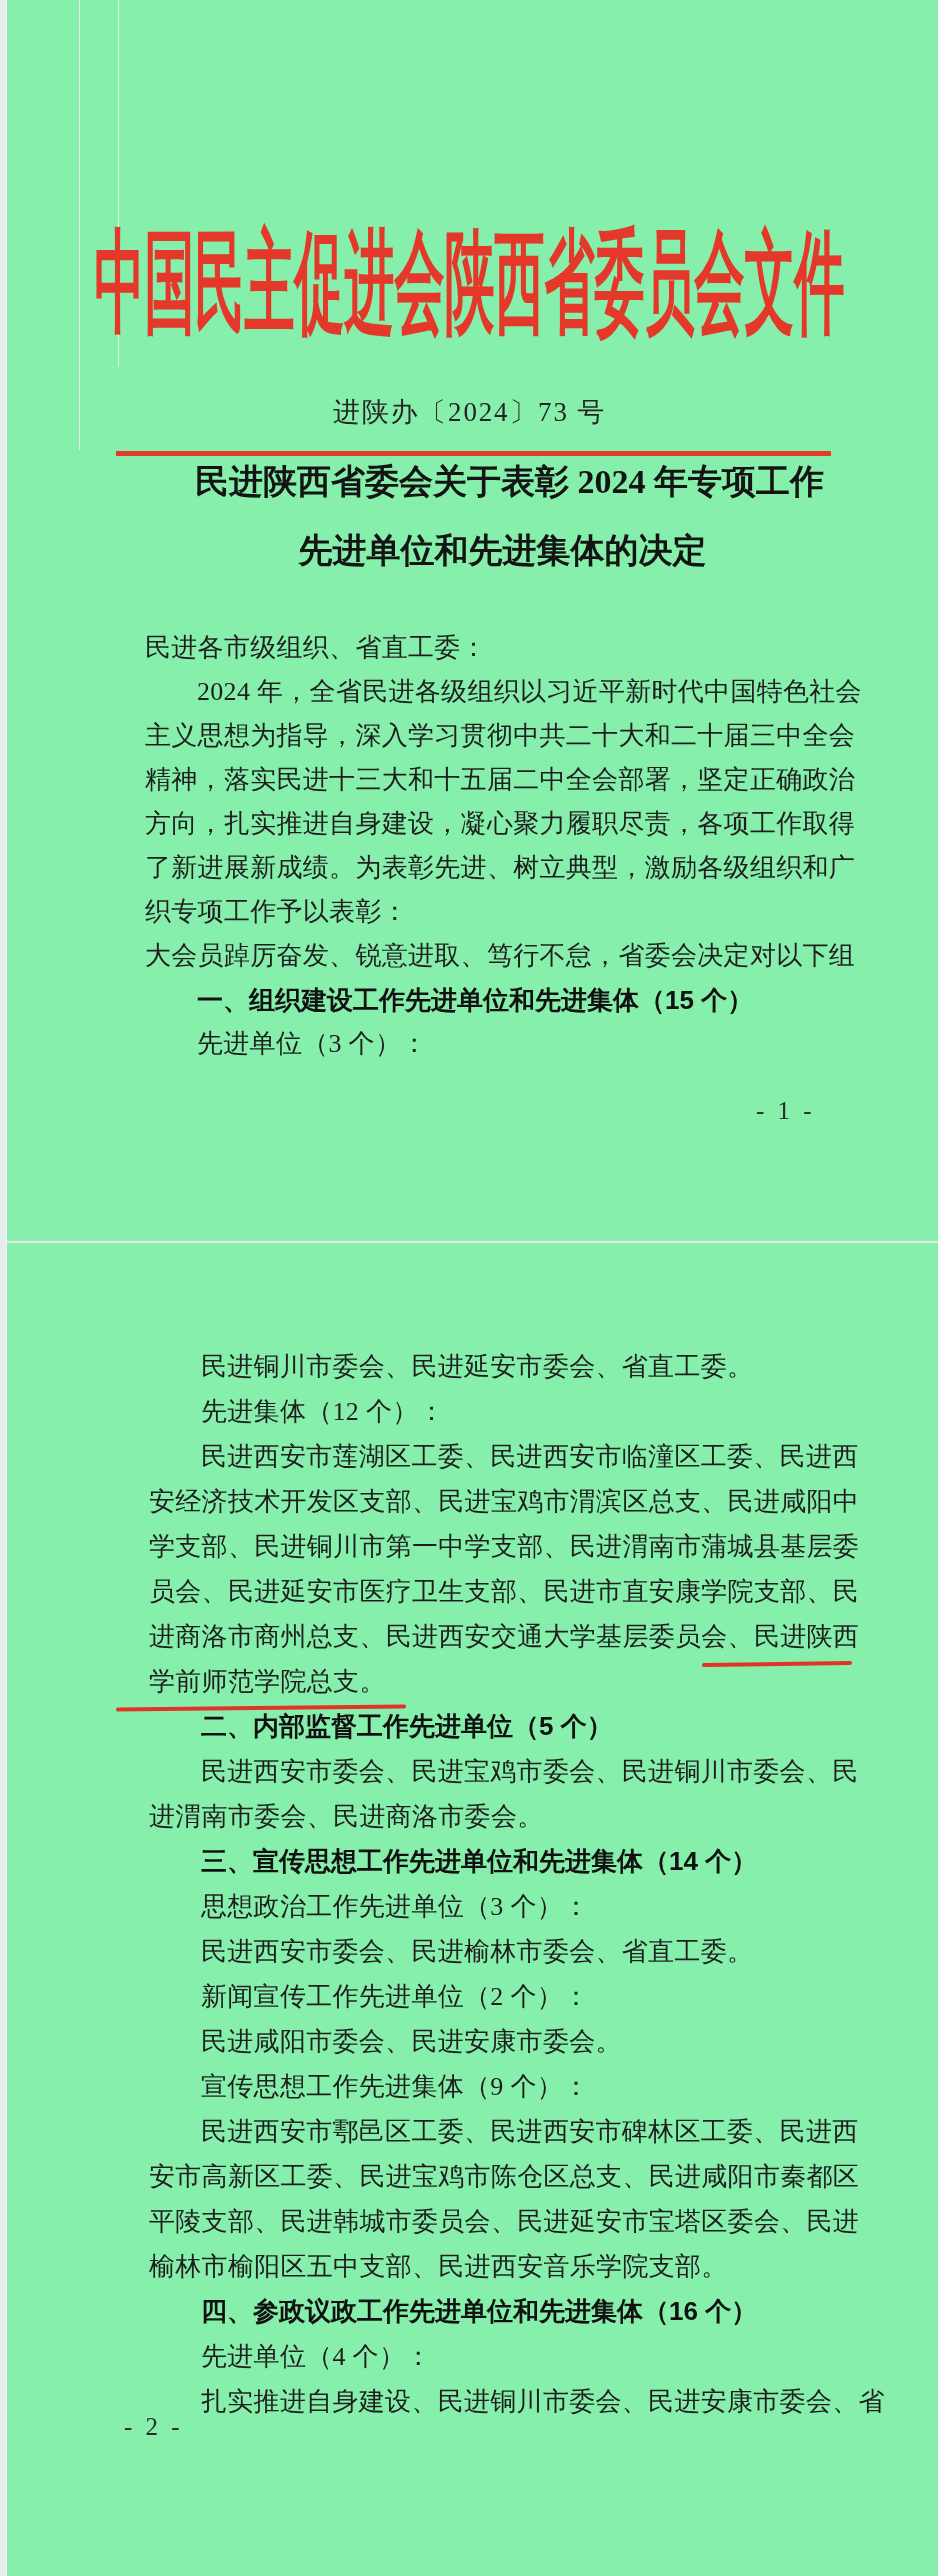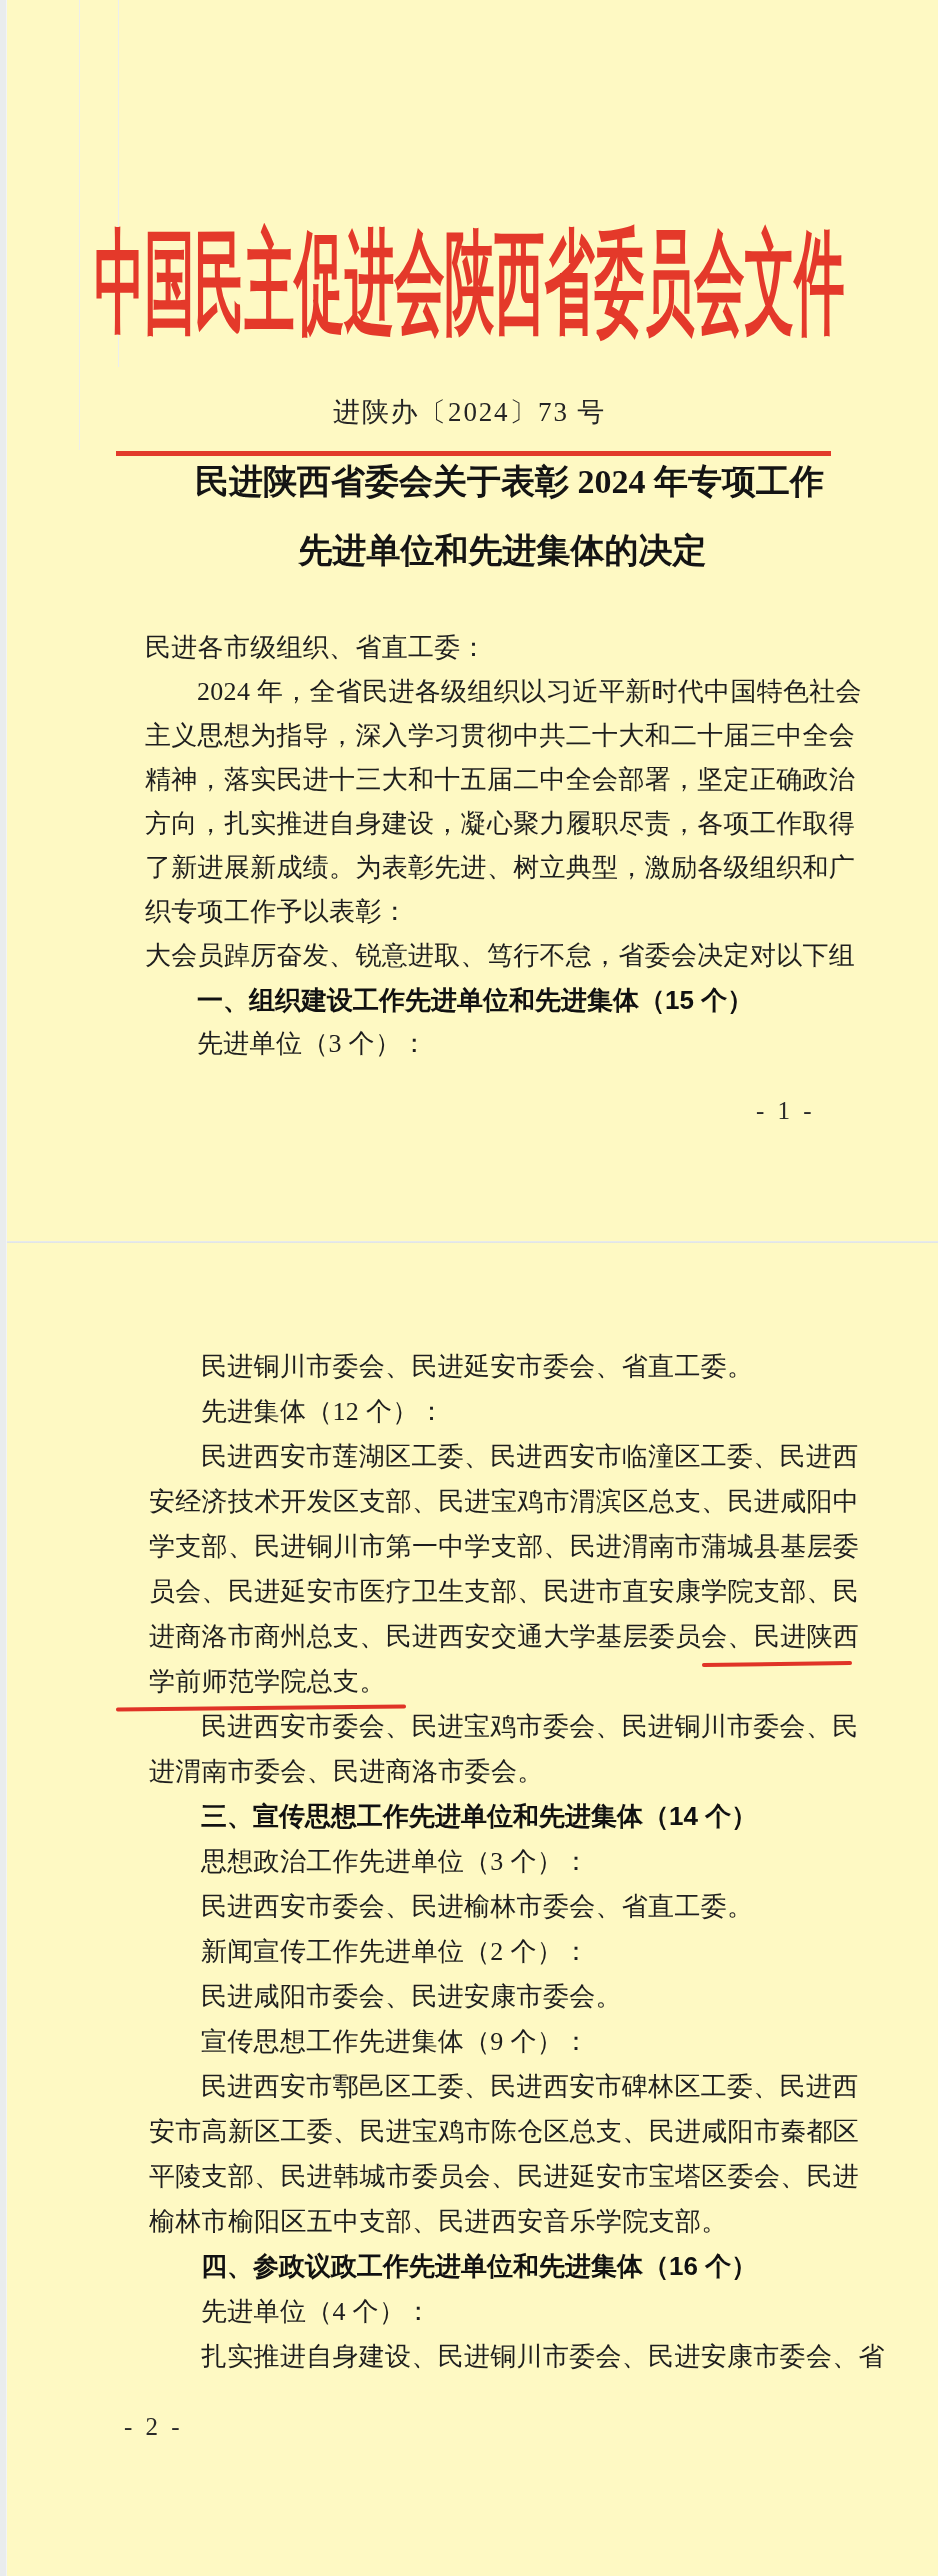--- a/index.html
+++ b/index.html
@@ -1,19 +1,19 @@
 <!DOCTYPE html>
 <html style="font-size:9.5px"><head>
 <meta charset="utf-8">
 <style>
   html,body{margin:0;padding:0;background:#f6f7f7;}
   .doc{
     position:relative;
     width:939px;height:2576px;
-    background:#fef9c3;
+    background:#86efac;
     font-family:"Liberation Serif","DejaVu Serif",serif;
     color:#1e1e1e;
     overflow:hidden;
   }
   
   .edge-strip{
     position:absolute;left:0;top:0;width:6px;height:2576px;
     background:#e9eced;border-right:0.6px solid #f3f4f4;
   }
   
@@ -114,20 +114,21 @@
   <div>
     <div class="body p2">
       <div class="ln ind">民进铜川市委会、民进延安市委会、省直工委。</div>
       <div class="ln ind">先进集体（12 个）：</div>
       <div class="ln ind">民进西安市莲湖区工委、民进西安市临潼区工委、民进西</div>
       <div class="ln">安经济技术开发区支部、民进宝鸡市渭滨区总支、民进咸阳中</div>
       <div class="ln">学支部、民进铜川市第一中学支部、民进渭南市蒲城县基层委</div>
       <div class="ln">员会、民进延安市医疗卫生支部、民进市直安康学院支部、民</div>
       <div class="ln">进商洛市商州总支、民进西安交通大学基层委员会、民进陕西</div>
       <div class="ln">学前师范学院总支。</div>
+      <div class="ln ind hd">二、内部监督工作先进单位（5 个）</div>
       <div class="ln ind">民进西安市委会、民进宝鸡市委会、民进铜川市委会、民</div>
       <div class="ln">进渭南市委会、民进商洛市委会。</div>
       <div class="ln ind hd">三、宣传思想工作先进单位和先进集体（14 个）</div>
       <div class="ln ind">思想政治工作先进单位（3 个）：</div>
       <div class="ln ind">民进西安市委会、民进榆林市委会、省直工委。</div>
       <div class="ln ind">新闻宣传工作先进单位（2 个）：</div>
       <div class="ln ind">民进咸阳市委会、民进安康市委会。</div>
       <div class="ln ind">宣传思想工作先进集体（9 个）：</div>
       <div class="ln ind">民进西安市鄠邑区工委、民进西安市碑林区工委、民进西</div>
       <div class="ln">安市高新区工委、民进宝鸡市陈仓区总支、民进咸阳市秦都区</div>

